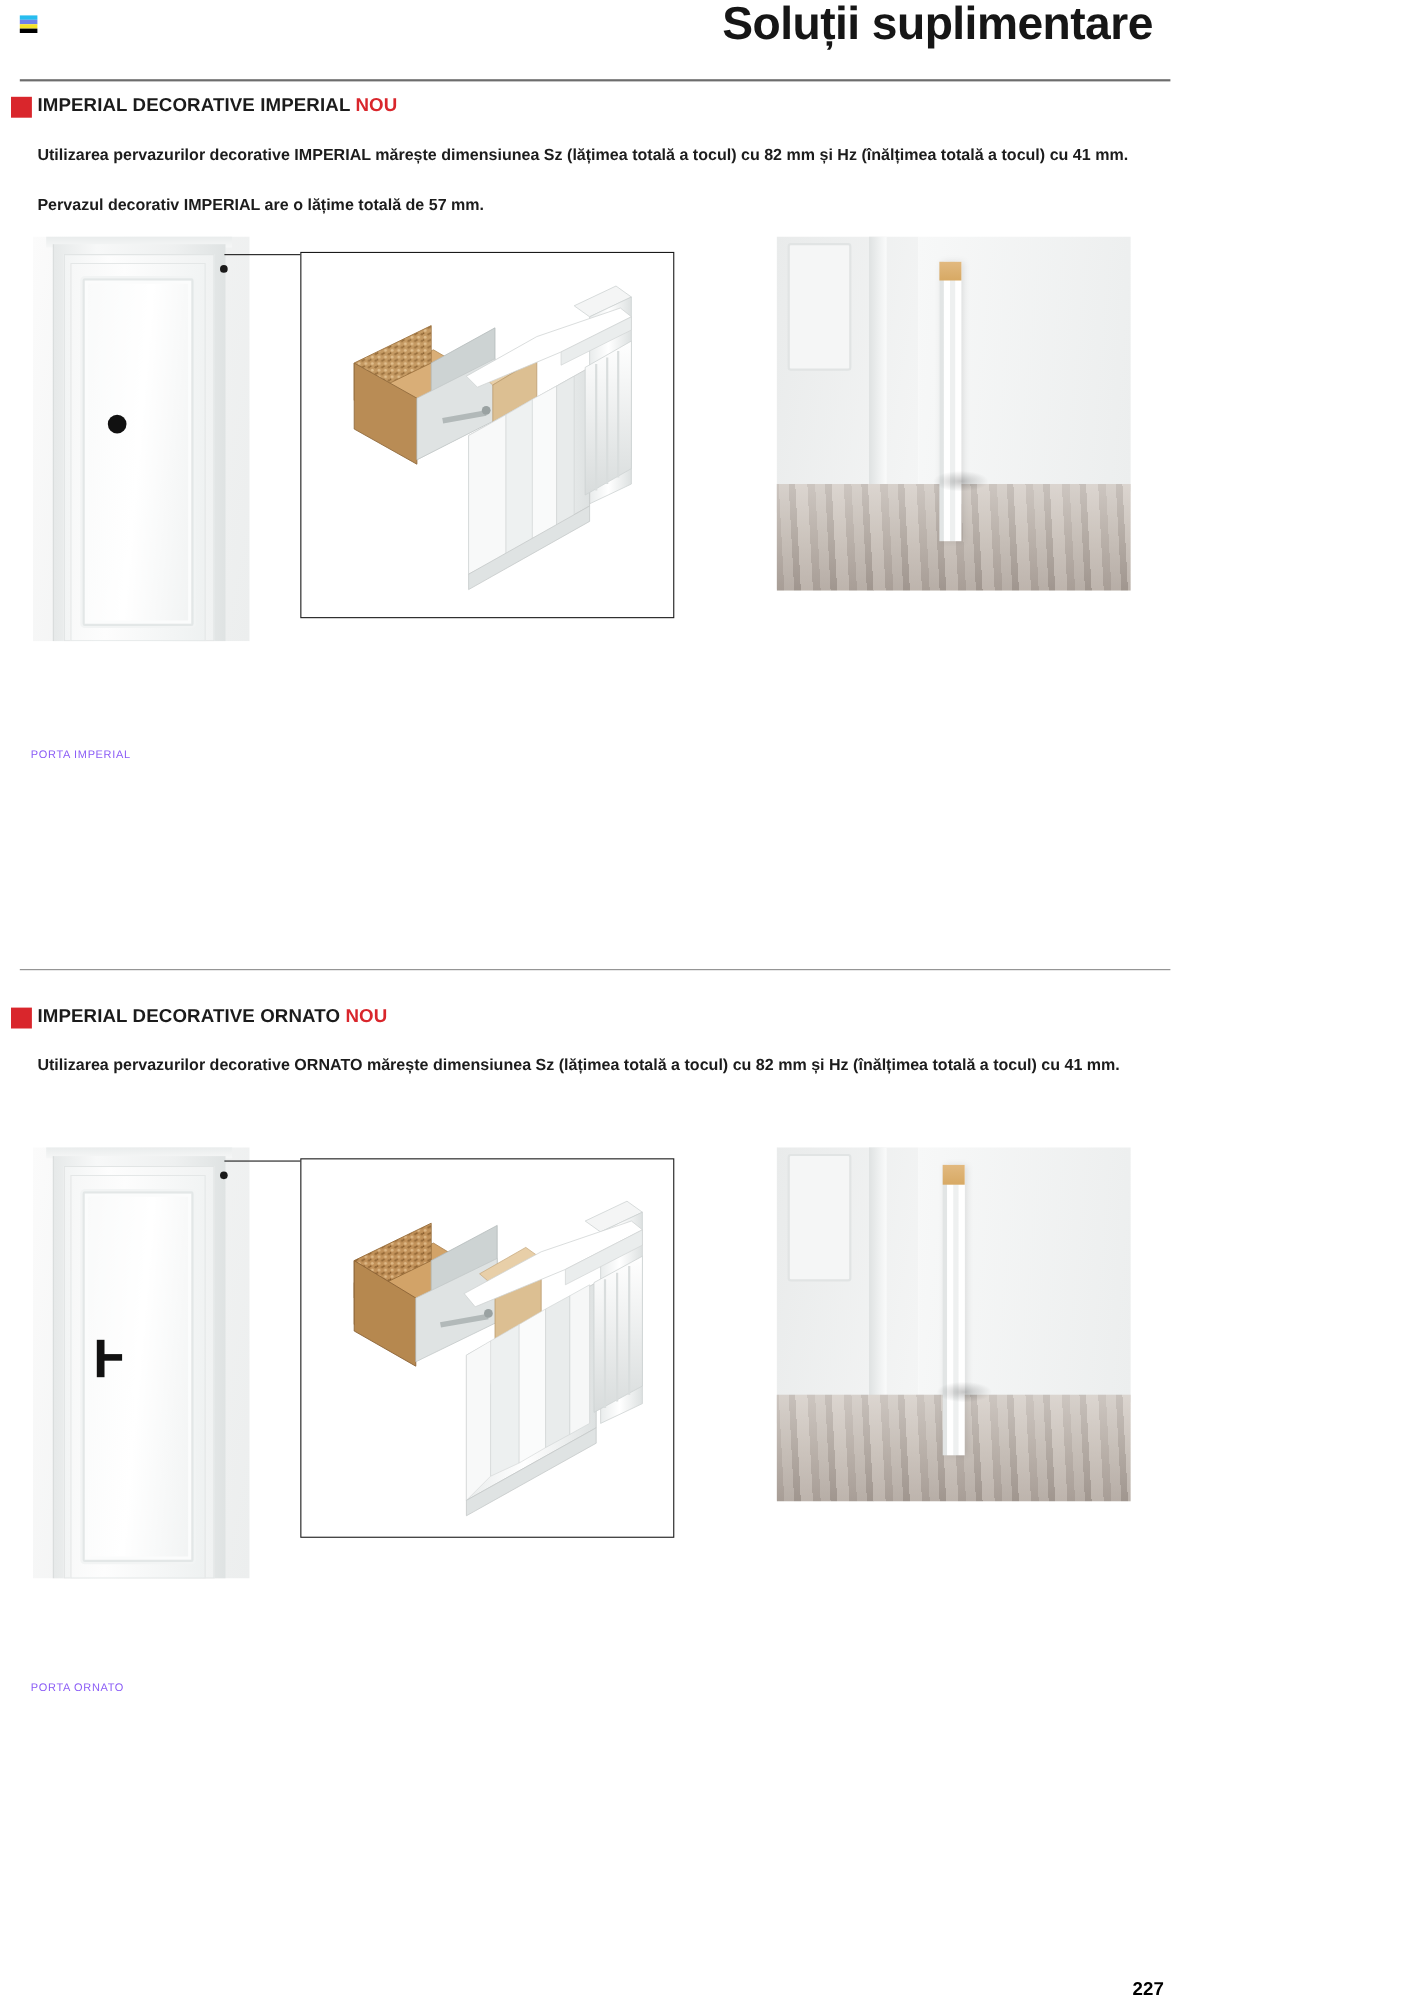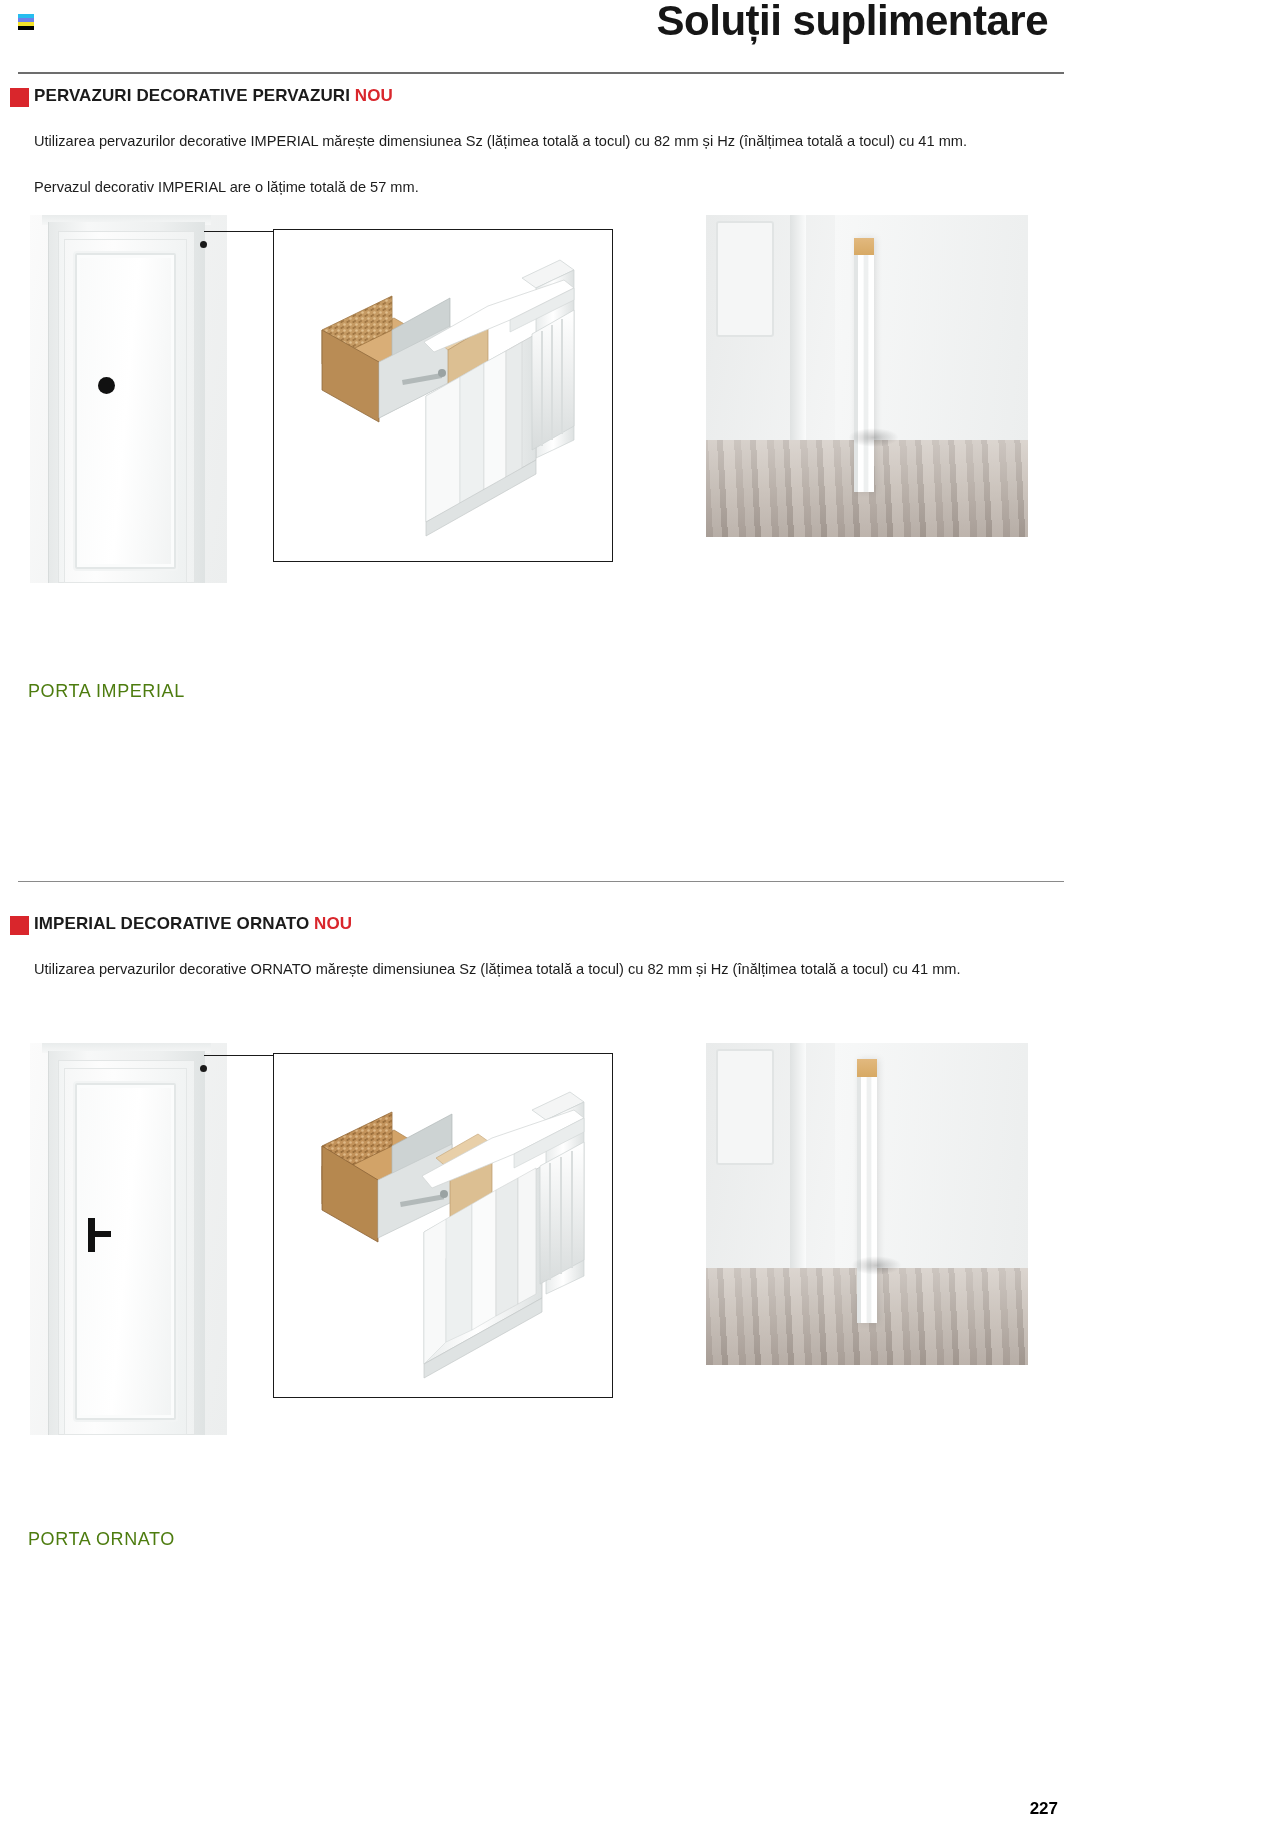--- a/index.html
+++ b/index.html
@@ -42,20 +42,21 @@
   .sec-title {
     position:absolute; left:34px; top:0px;
     font-size:17px; font-weight:bold; letter-spacing:0.1px; color:#1b1b1b;
     white-space:nowrap;
   }
   .sec-title .nou { color:#d9262c; }
 
   .sec-body {
     font-size:14.6px; line-height:22px; color:#1c1c1c;
     white-space:nowrap;
+    font-weight:bold;
   }
   .sec-body .l2 { display:block;margin-top:24px; }
 
   
   .figrow { position:relative; }
 
   
   .door-photo {
     position:absolute;
     background:#ffffff;
@@ -137,21 +138,21 @@
   .room-casing-cap {
     position:absolute; height:5.5%;
     background:linear-gradient(180deg,#e2b97f,#d7a964);
   }
   .room-shadow {
     position:absolute; bottom:28%; width:16%; height:6%;
     background:radial-gradient(ellipse at center,rgba(0,0,0,.22),rgba(0,0,0,0) 70%);
   }
 
   .fig-caption {
-    position:absolute; font-size:18px; color:#4d7c0f; letter-spacing:0.6px;
+    position:absolute; font-size:10px; color:#8b5cf6; letter-spacing:0.6px;
     white-space:nowrap;
   }
 
   .mid-rule {
     position:absolute; left:18px; width:1046px; height:1.4px; background:#8a8a8a;
   }
 
   .page-number {
     position:absolute; right:22px; bottom:14px;
     font-size:17px; font-weight:bold; color:#000000;
@@ -170,21 +171,21 @@
   </div>
 
   <h1 class="page-title">Soluții suplimentare</h1>
   <div class="header-rule"></div>
 
   <div class="section" style="top:86px;">
 
     <div class="sec-head">
       <span class="sec-bullet"></span>
       <div class="sec-title">
-        <span>PERVAZURI DECORATIVE PERVAZURI</span>
+        <span>IMPERIAL DECORATIVE IMPERIAL</span>
         <span class="nou">NOU</span>
       </div>
     </div>
 
     <div class="sec-body" style="position:absolute; left:34px; top:44px;">
       <span class="l1">Utilizarea pervazurilor decorative IMPERIAL mărește dimensiunea Sz (lățimea totală a tocul) cu 82 mm și Hz (înălțimea totală a tocul) cu 41 mm.</span>
       <span class="l2">Pervazul decorativ IMPERIAL are o lățime totală de 57 mm.</span>
     </div>
 
     <div class="figrow" style="position:absolute; top:129px; left:0; width:1280px; height:470px;">

